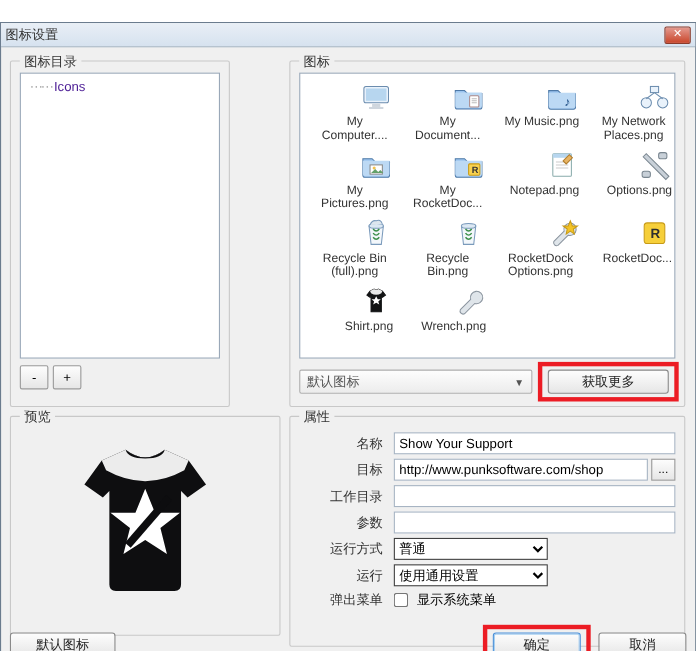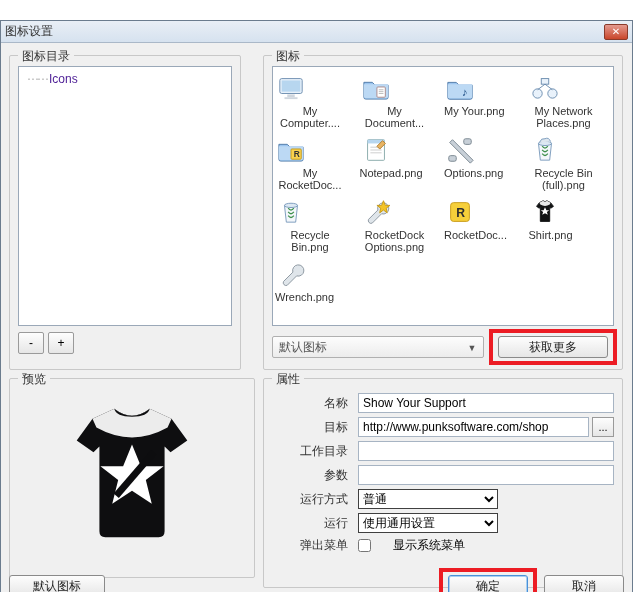--- a/index.html
+++ b/index.html
@@ -52,21 +52,21 @@
   }
   .legend {
     position: absolute;
     top: -8px;
     left: 8px;
     background: #f0f0f0;
     padding: 0 4px;
     color: #333;
   }
   
-  .fs-icondir { left: 8px; top: 12px; width: 232px; height: 315px; }
+  .fs-icondir { left: 8px; top: 12px; width: 200px; height: 315px; }
   .fs-icons { left: 262px; top: 12px; width: 360px; height: 315px; }
   .fs-preview { left: 8px; top: 335px; width: 246px; height: 200px; }
   .fs-attrs { left: 262px; top: 335px; width: 360px; height: 210px; }
 
   .treebox {
     border: 1px solid #9aa8b8;
     background: #fff;
     width: 100%;
     height: 260px;
     padding: 4px 6px;
@@ -111,21 +111,21 @@
     grid-template-columns: repeat(4, 1fr);
     gap: 4px 2px;
   }
   .icon-item {
     text-align: center;
     font-size: 11px;
     color: #333;
     height: 58px;
     display: flex;
     flex-direction: column;
-    align-items: flex-start;
+    align-items: flex-end;
     justify-content: flex-start;
     cursor: pointer;
     padding-top: 2px;
   }
   .icon-item .iconimg {
     width: 32px; height: 30px;
     margin-bottom: 2px;
   }
   .icon-item .label {
     line-height: 1.1;
@@ -212,21 +212,21 @@
     padding: 0;
   }
   .attr-select {
     height: 20px;
     border: 1px solid #404040;
     background: #fff;
     font-size: 12px;
     width: 140px;
   }
   .attr-check {
-    display: flex; align-items: center; gap: 22px;
+    display: flex; align-items: center; gap: 8px;
   }
   .attr-check input { margin:0; }
 
   .bottom-bar {
     position: absolute;
     left: 8px; right: 8px; bottom: 10px;
     display: flex;
     align-items: center;
   }
   .bottom-bar .gap { flex: 1; }
@@ -360,27 +360,33 @@
             <div class="icon-item">
               <svg class="iconimg" viewBox="0 0 32 32">
                 <use href="#ic-folder-doc"></use>
               </svg>
               <div class="label">My Document...</div>
             </div>
             <div class="icon-item">
               <svg class="iconimg" viewBox="0 0 32 32">
                 <use href="#ic-folder-music"></use>
               </svg>
-              <div class="label">My Your.png</div>
+              <div class="label">My Music.png</div>
             </div>
             <div class="icon-item">
               <svg class="iconimg" viewBox="0 0 32 32">
                 <use href="#ic-network"></use>
               </svg>
               <div class="label">My Network Places.png</div>
+            </div>
+            <div class="icon-item">
+              <svg class="iconimg" viewBox="0 0 32 32">
+                <use href="#ic-folder-pic"></use>
+              </svg>
+              <div class="label">My Pictures.png</div>
             </div>
             <div class="icon-item">
               <svg class="iconimg" viewBox="0 0 32 32">
                 <use href="#ic-folder-r"></use>
               </svg>
               <div class="label">My RocketDoc...</div>
             </div>
             <div class="icon-item">
               <svg class="iconimg" viewBox="0 0 32 32">
                 <use href="#ic-notepad"></use>

